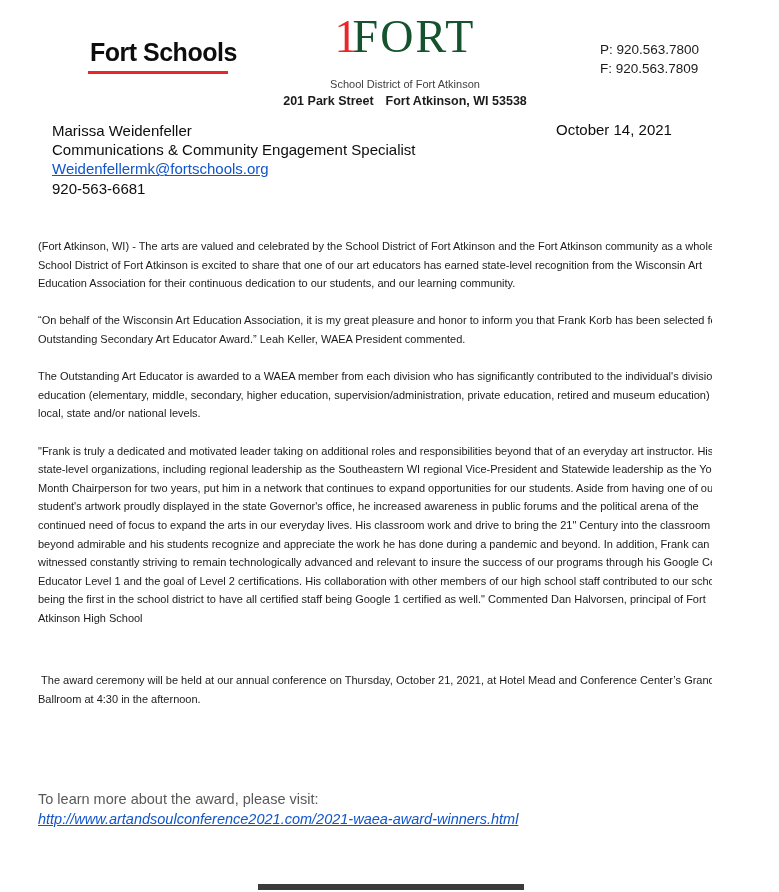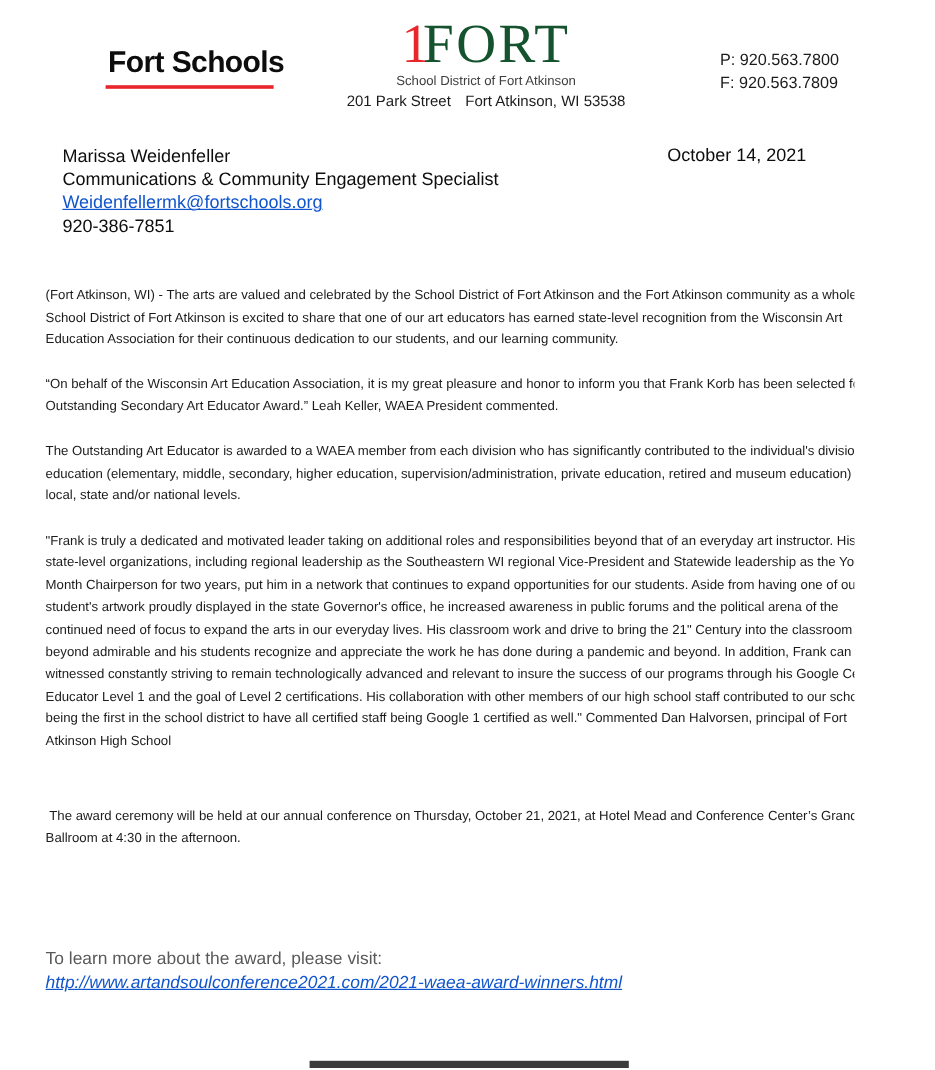--- a/index.html
+++ b/index.html
@@ -45,32 +45,33 @@
   .hdr-logo-one {
     color: #e8262b;
     font-weight: 400;
     margin-right: -5px;
   }
   .hdr-logo-fort {
     color: #14532d;
     letter-spacing: 2px;
   }
   .hdr-logo-sub {
-    margin-top: 2px;
+    margin-top: 18px;
     font-size: 11px;
     color: #3f3f3f;
   }
   .hdr-logo-addr {
     margin-top: 3px;
     font-size: 12.5px;
     color: #1b1b1b;
     display: flex;
-    align-items: flex-start;
+    align-items: flex-end;
     justify-content: center;
     white-space: nowrap;
+    font-weight: bold;
   }
   .addr-divider {
     display: inline-block;
     width: 3px; height: 15px;
     background: #e8262b;
     margin: 0 6px;
   }
   .hdr-phones {
     position: absolute;
     top: 40px; left: 600px;
@@ -155,21 +156,21 @@
 
   <div class="hdr-phones">
     <div>P: 920.563.7800</div>
     <div>F: 920.563.7809</div>
   </div>
 
   <div class="contact">
     <div>Marissa Weidenfeller</div>
     <div>Communications &amp; Community Engagement Specialist</div>
     <div><a href="#">Weidenfellermk@fortschools.org</a></div>
-    <div>920-386-7851</div>
+    <div>920-563-6681</div>
   </div>
   <div class="letter-date">October 14, 2021</div>
 
   <div class="letter-body">
     <p>(Fort Atkinson, WI) - The arts are valued and celebrated by the School District of Fort Atkinson and the Fort Atkinson community as a whole. The School District of Fort Atkinson is excited to share that one of our art educators has earned state-level recognition from the Wisconsin Art Education Association for their continuous dedication to our students, and our learning community.</p>
     <p>“On behalf of the Wisconsin Art Education Association, it is my great pleasure and honor to inform you that Frank Korb has been selected for the Outstanding Secondary Art Educator Award.” Leah Keller, WAEA President commented.</p>
     <p>The Outstanding Art Educator is awarded to a WAEA member from each division who has significantly contributed to the individual's division in art education (elementary, middle, secondary, higher education, supervision/administration, private education, retired and museum education) on the local, state and/or national levels.</p>
     <p>"Frank is truly a dedicated and motivated leader taking on additional roles and responsibilities beyond that of an everyday art instructor. His role in state-level organizations, including regional leadership as the Southeastern WI regional Vice-President and Statewide leadership as the Youth Art Month Chairperson for two years, put him in a network that continues to expand opportunities for our students. Aside from having one of our student's artwork proudly displayed in the state Governor's office, he increased awareness in public forums and the political arena of the continued need of focus to expand the arts in our everyday lives. His classroom work and drive to bring the 21" Century into the classroom is beyond admirable and his students recognize and appreciate the work he has done during a pandemic and beyond. In addition, Frank can be witnessed constantly striving to remain technologically advanced and relevant to insure the success of our programs through his Google Certified Educator Level 1 and the goal of Level 2 certifications. His collaboration with other members of our high school staff contributed to our school being the first in the school district to have all certified staff being Google 1 certified as well." Commented Dan Halvorsen, principal of Fort Atkinson High School</p>
     <p class="indent-space"> The award ceremony will be held at our annual conference on Thursday, October 21, 2021, at Hotel Mead and Conference Center’s Grand Ballroom at 4:30 in the afternoon.</p>
   </div>

